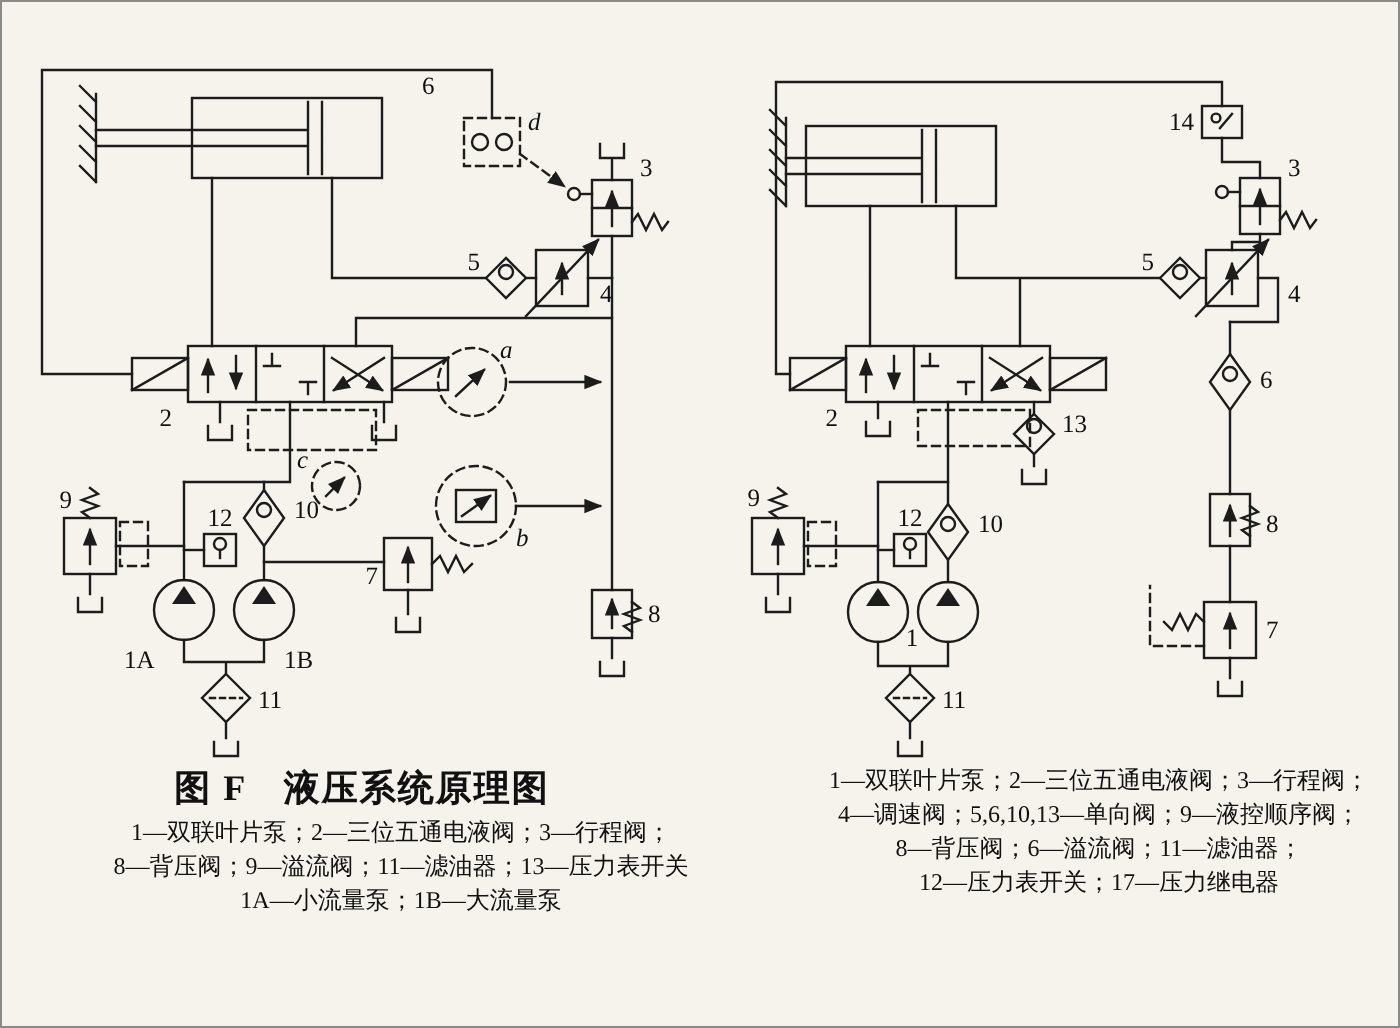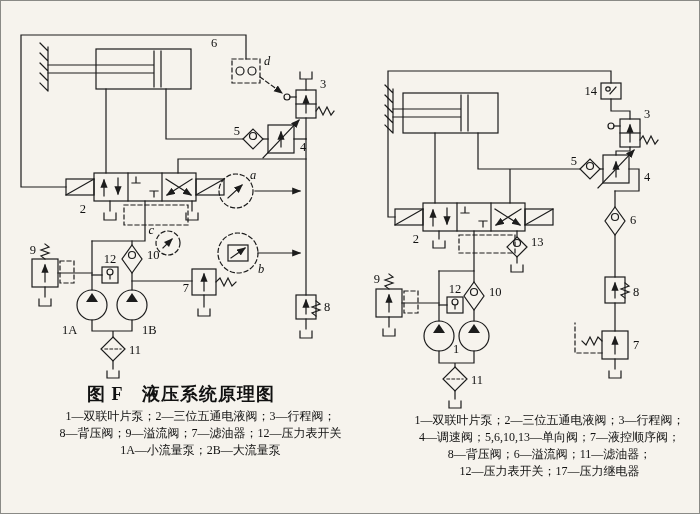--- a/index.html
+++ b/index.html
@@ -4,21 +4,21 @@
 <style>
   html,body{margin:0;padding:0;background:#e9e7e2;}
   .page{
     width:700px;height:514px;box-sizing:border-box;
     background:#f6f3ed;border:1px solid #8a8a86;
     display:flex;overflow:hidden;
     font-family:"Liberation Serif","DejaVu Serif",serif;color:#111;
   }
   .fig{display:flex;flex-direction:column;align-items:center;}
   .fig-f{width:360px;}
-  .fig-g{width:338px;margin-top:30px;}
+  .fig-g{width:338px;}
   svg{display:block;}
   .ln{stroke:#1c1c1c;stroke-width:1.2;fill:none;stroke-linecap:square;}
   .dash{stroke-dasharray:4 3;}
   .dash2{stroke-dasharray:2.5 2.5;}
   .fillb{fill:#1c1c1c;stroke:none;}
   .lbl{font-family:"Liberation Serif","DejaVu Serif",serif;font-size:12.5px;fill:#111;}
   .it{font-style:italic;}
   .cap{text-align:center;margin-top:1px;width:100%;}
   .cap-title{font-weight:bold;font-size:18px;letter-spacing:1px;margin-bottom:2px;}
   .cap-line{font-size:12px;line-height:1.42;white-space:nowrap;padding-left:39px;}
@@ -187,22 +187,22 @@
         <polygon class="ln" points="107,336 119,348 107,360 95,348"></polygon>
         <path class="ln dash2" d="M99 348 H115"></path>
         <path class="ln" d="M107 360 V368 M101 370 V377 H113 V370"></path>
       </g>
       <text class="lbl" x="123" y="353">11</text>
     </svg>
 
     <div class="cap">
       <div class="cap-title">图 F　液压系统原理图</div>
       <div class="cap-line">1—双联叶片泵；2—三位五通电液阀；3—行程阀；</div>
-      <div class="cap-line">8—背压阀；9—溢流阀；7—滤油器；12—压力表开关</div>
-      <div class="cap-line">1A—小流量泵；2B—大流量泵</div>
+      <div class="cap-line">8—背压阀；9—溢流阀；11—滤油器；13—压力表开关</div>
+      <div class="cap-line">1A—小流量泵；1B—大流量泵</div>
     </div>
   </div>
 
   <div class="fig fig-g">
     <svg width="335" height="380" viewBox="0 0 335 380">
       <defs>
         <marker id="ag" markerWidth="9" markerHeight="8" refX="6.5" refY="3" orient="auto">
           <path d="M0 0 L7.5 3 L0 6 Z" fill="#1c1c1c"></path>
         </marker>
       </defs>
@@ -341,19 +341,19 @@
         <path class="ln" d="M76 320 V332 H92 M111 320 V332 H92 M92 332 V336"></path>
         <polygon class="ln" points="92,336 104,348 92,360 80,348"></polygon>
         <path class="ln dash2" d="M84 348 H100"></path>
         <path class="ln" d="M92 360 V368 M86 370 V377 H98 V370"></path>
       </g>
       <text class="lbl" x="108" y="353">11</text>
     </svg>
 
     <div class="cap">
       <div class="cap-line">1—双联叶片泵；2—三位五通电液阀；3—行程阀；</div>
-      <div class="cap-line">4—调速阀；5,6,10,13—单向阀；7—液控顺序阀；</div>
+      <div class="cap-line">4—调速阀；5,6,10,13—单向阀；9—液控顺序阀；</div>
       <div class="cap-line">8—背压阀；6—溢流阀；11—滤油器；</div>
       <div class="cap-line">12—压力表开关；17—压力继电器</div>
     </div>
   </div>
 
 </div>
 
 </body></html>

